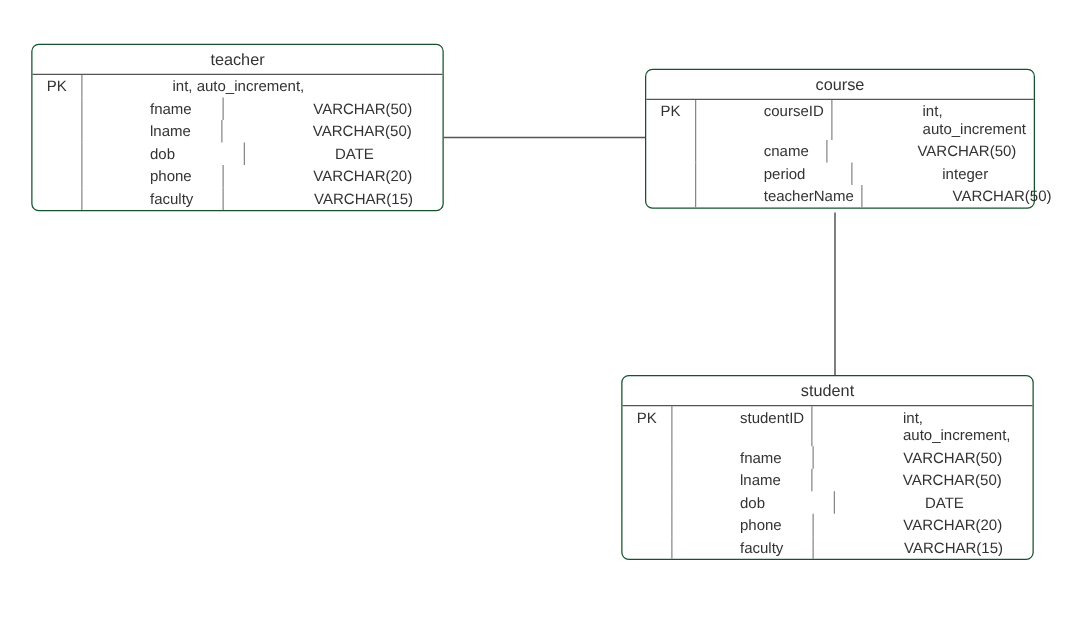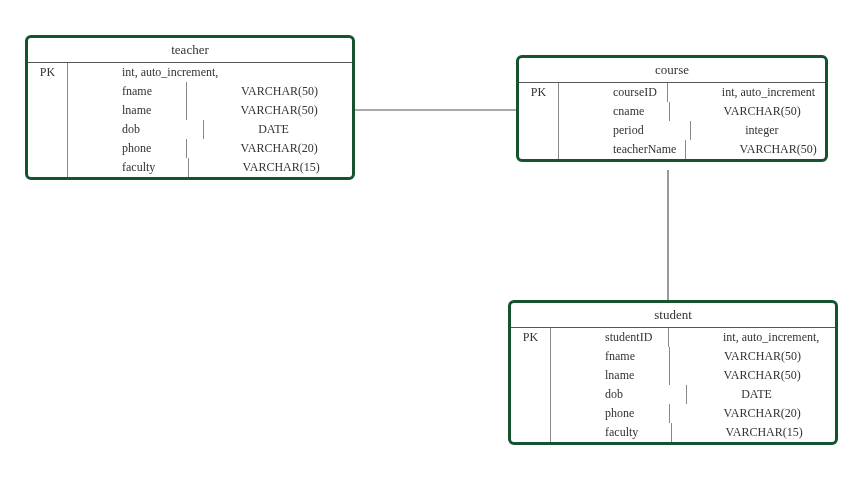--- a/index.html
+++ b/index.html
@@ -9,25 +9,24 @@
     height: 503px;
     background: #ffffff;
     font-family: Arial, Helvetica, sans-serif;
     font-size: 12px;
     color: #333;
     position: relative;
     overflow: hidden;
   }
   .entity {
     position: absolute;
-    border: 3px solid #14532d;
+    border: 1px solid #14532d;
     border-radius: 6px;
     background: #fff;
     box-sizing: border-box;
-    font-family: Liberation Serif, serif;
   }
   .entity-title {
     text-align: center;
     padding: 4px 0;
     border-bottom: 1px solid #555;
     font-size: 13px;
   }
   .entity-body {
     width: 100%;
   }
@@ -47,20 +46,21 @@
   .namecol {
     flex: 1 1 auto;
     border-right: 1px solid #888;
     padding: 2px 6px;
     box-sizing: border-box;
   }
   .typecol {
     flex: 1 1 auto;
     padding: 2px 6px;
     box-sizing: border-box;
+    margin-left: 18px;
   }
   svg.connector {
     position: absolute;
     top: 0;
     left: 0;
     width: 859px;
     height: 503px;
     pointer-events: none;
   }
   svg.connector line {
@@ -132,21 +132,21 @@
       <div class="typecol">integer</div>
     </div>
     <div class="row">
       <div class="pkcol"></div>
       <div class="namecol">teacherName</div>
       <div class="typecol">VARCHAR(50)</div>
     </div>
   </div>
 </div>
 
-<div class="entity" style="left:508px; top:300px; width:330px;">
+<div class="entity" style="left:497px; top:300px; width:330px;">
   <div class="entity-title">student</div>
   <div class="entity-body">
     <div class="row">
       <div class="pkcol">PK</div>
       <div class="namecol">studentID</div>
       <div class="typecol">int, auto_increment,</div>
     </div>
     <div class="row">
       <div class="pkcol"></div>
       <div class="namecol">fname</div>

